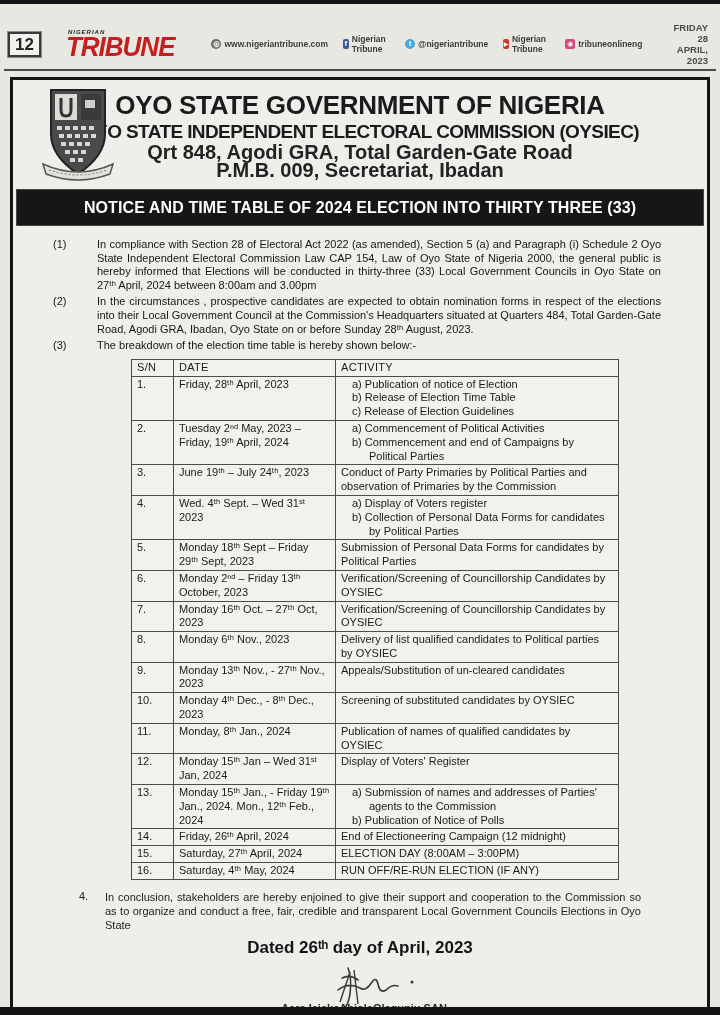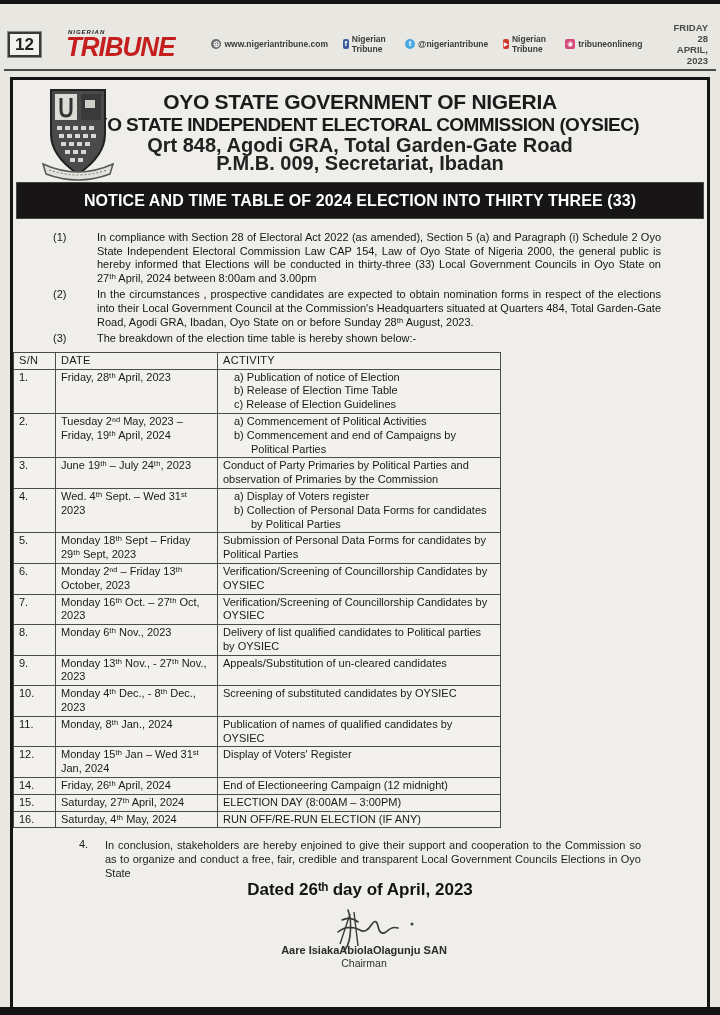--- a/index.html
+++ b/index.html
@@ -47,54 +47,54 @@
   .m-date { text-align: right; font-size: 9.5px; font-weight: bold; color: #4a4a4a; line-height: 11px; }
   .m-rule { border: 0; border-top: 2px solid #4a4a4a; margin: 1px 4px 0 4px; }
 
   
   .notice {
     margin: 6px 10px 0 10px; height: 965px;
     border: 3px solid #151515; background: #efeeea; overflow: hidden;
   }
   .org-header { position: relative; text-align: center; padding: 10px 30px 4px 30px; }
   .coat-of-arms { position: absolute; left: 26px; top: 8px; }
-  .org-line1 { font-size: 21px; font-weight: bold; letter-spacing: -0.3px; color: #1b1b1b; }
+  .org-line1 { font-size: 26px; font-weight: bold; letter-spacing: -0.3px; color: #1b1b1b; }
   .org-line2 { font-size: 19px; font-weight: bold; letter-spacing: -0.6px; color: #1b1b1b; }
   .org-addr { font-size: 20px; font-weight: bold; color: #222; line-height: 18px; }
 
   .title-bar {
     background: #171515; color: #fff; text-align: center; margin: 6px 3px 0 3px;
     padding: 7px 11px; border: 1px solid #444;
   }
   .title-bar div { font-size: 16px; font-weight: bold; line-height: 21px; letter-spacing: 0.1px; }
 
   
   .paras { padding: 12px 46px 0 40px; }
   .para { display: flex; margin-bottom: 3px; }
   .para-num { width: 44px; flex: 0 0 44px; font-size: 11px; color: #161616; }
   .para-text { flex: 1; font-size: 11px; line-height: 13.6px; text-align: justify; color: #161616; }
 
   
-  .tbl-wrap { display: flex; margin-top: 6px; }
+  .tbl-wrap { display: flex; justify-content: center; margin-top: 6px; margin-left: 30px; }
   table.timetable { border-collapse: collapse; width: 488px; background: #f2f1ed; }
   table.timetable th, table.timetable td {
     border: 1px solid #4c4c4c; font-size: 11px; vertical-align: top;
     padding: 1px 5px; color: #1a1a1a; text-align: left; line-height: 13.8px;
   }
   table.timetable th { font-weight: normal; letter-spacing: 0.3px; }
   .td-sn { width: 42px; }
   .td-date { width: 162px; }
   .act-line { line-height: 13.8px; }
   .act-line.lettered { padding-left: 28px; text-indent: -17px; }
 
   
   .conclusion { display: flex; padding: 10px 66px 0 66px; }
   .conclusion-num { width: 26px; flex: 0 0 26px; font-size: 11px; }
   .conclusion-text { flex: 1; font-size: 11px; line-height: 14px; text-align: justify; }
-  .dated { text-align: center; font-size: 17px; font-weight: bold; margin-top: 0; color: #141414; }
+  .dated { text-align: center; font-size: 17px; font-weight: bold; margin-top: 6px; color: #141414; }
   .sig-area { text-align: center; margin-top: 6px; padding-left: 8px; }
   .sig-img { display: block; margin: 0 auto -10px auto; }
   .sig-name { font-size: 11px; font-weight: bold; color: #2b2b2b; }
   .sig-line { font-size: 10.5px; color: #2f2f2f; line-height: 14px; }
 </style>
 </head>
 <body>
 
 <div class="page">
   <div class="top-bar"></div>
@@ -284,20 +284,28 @@
               </td>
             </tr>
             <tr>
               <td class="td-sn">12.</td>
               <td class="td-date">Monday 15ᵗʰ Jan – Wed 31ˢᵗ Jan, 2024</td>
               <td class="td-act">
                 <div class="act-line">Display of Voters' Register</div>
               </td>
             </tr>
             <tr>
+              <td class="td-sn">13.</td>
+              <td class="td-date">Monday 15ᵗʰ Jan., - Friday 19ᵗʰ Jan., 2024. Mon., 12ᵗʰ Feb., 2024</td>
+              <td class="td-act">
+                <div class="act-line lettered">a) Submission of names and addresses of Parties' agents to the Commission</div>
+                <div class="act-line lettered">b) Publication of Notice of Polls</div>
+              </td>
+            </tr>
+            <tr>
               <td class="td-sn">14.</td>
               <td class="td-date">Friday, 26ᵗʰ April, 2024</td>
               <td class="td-act">
                 <div class="act-line">End of Electioneering Campaign (12 midnight)</div>
               </td>
             </tr>
             <tr>
               <td class="td-sn">15.</td>
               <td class="td-date">Saturday, 27ᵗʰ April, 2024</td>
               <td class="td-act">

